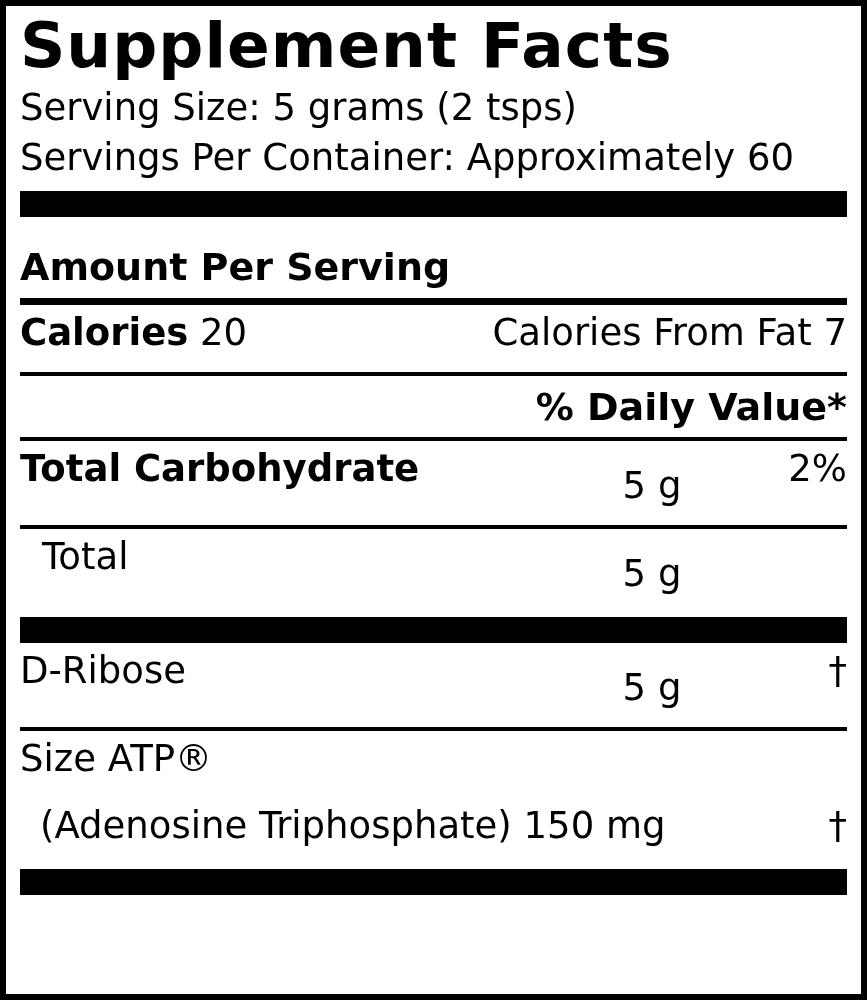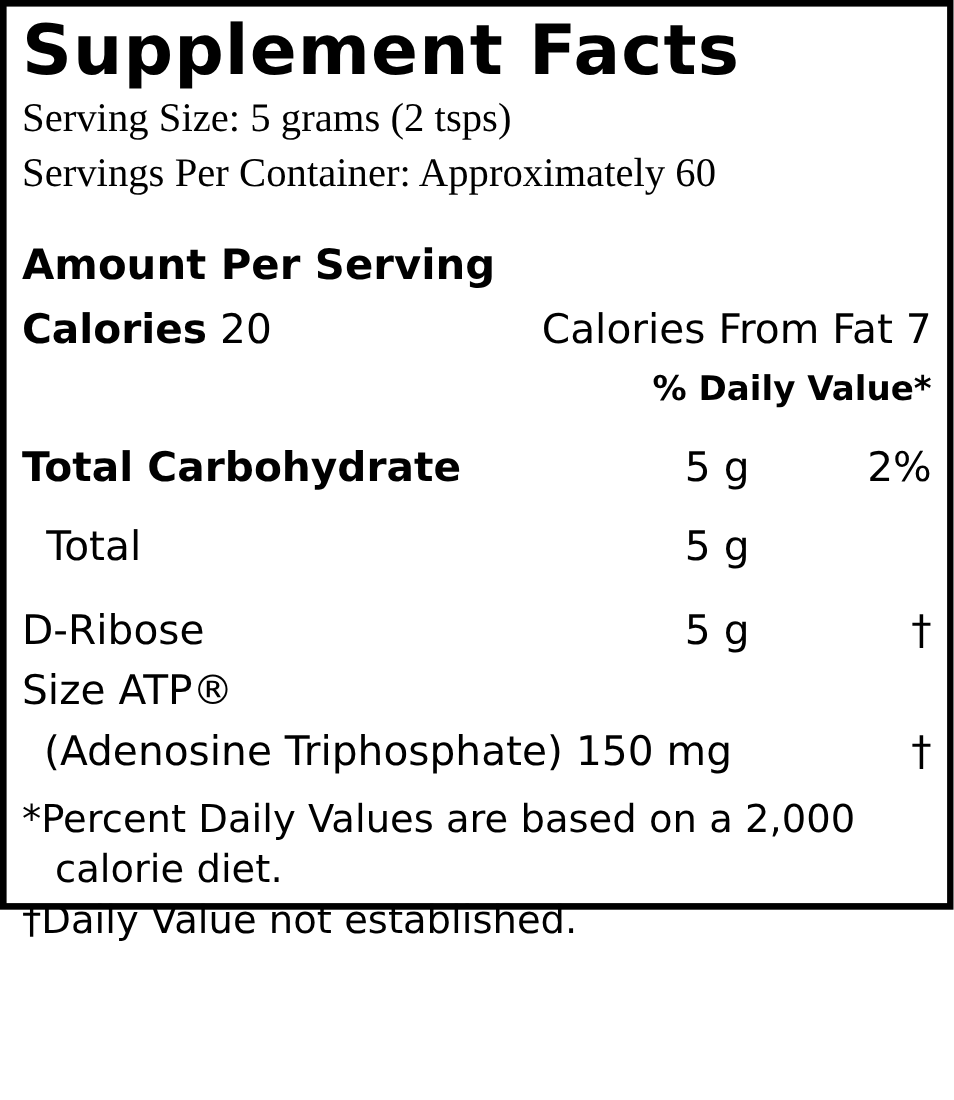--- a/index.html
+++ b/index.html
@@ -11,21 +11,21 @@
     width: 867px;
     height: 1000px;
     font-family: "DejaVu Sans", sans-serif;
     color: #000000;
     -webkit-font-smoothing: antialiased;
   }
 
   .panel {
     box-sizing: border-box;
     width: 867px;
-    height: 827px;
+    height: 1000px;
     border: 6px solid #000000;
     padding: 0 14px;
     background: #ffffff;
     display: flex;
     flex-direction: column;
   }
 
   .title {
     font-size: 63px;
     font-weight: 700;
@@ -34,45 +34,44 @@
     margin-top: 8px;
     margin-bottom: 6px;
     white-space: nowrap;
   }
 
   .serving-line {
     font-size: 37px;
     line-height: 1.35;
     font-weight: 400;
     white-space: nowrap;
-    font-family: Liberation Serif, serif;
   }
 
   .rule-thick {
     height: 26px;
     background: #000000;
     margin-top: 8px;
   }
   .rule-thick.tight { margin-top: 4px; }
 
   .rule-med {
     height: 7px;
     background: #000000;
   }
   .rule-thin {
     height: 4px;
     background: #000000;
   }
 
   .row {
     display: flex;
-    align-items: flex-end;
+    align-items: flex-start;
     font-size: 37px;
     line-height: 1.0;
-    padding: 9px 0 9px 0;
+    padding: 9px 0 21px 0;
   }
   .row .left {
     flex: 1 1 auto;
     white-space: nowrap;
   }
   .row .amount {
     width: 150px;
     text-align: center;
     white-space: nowrap;
     margin-top: 17px;
@@ -85,21 +84,21 @@
 
   .bold { font-weight: 700; }
 
   .amount-per-serving {
     font-size: 38px;
     font-weight: 700;
     padding: 28px 0 9px 0;
   }
 
   .dv-header {
-    font-size: 31px;
+    font-size: 38px;
     font-weight: 700;
     text-align: right;
     padding: 9px 0 8px 0;
   }
 
   .indent { padding-left: 22px; }
   .indent2 { padding-left: 20px; }
 
   .footnotes {
     font-size: 35px;
@@ -168,21 +167,16 @@
     <div class="dv"></div>
   </div>
 
   <div class="row">
     <div class="left indent2">(Adenosine Triphosphate) 150 mg</div>
     <div class="dv">†</div>
   </div>
 
   <div class="rule-thick tight"></div>
 
-  <div class="footnotes">
-    <div>*Percent Daily Values are based on a 2,000</div>
-    <div class="fn-indent">calorie diet.</div>
-    <div>†Daily Value not established.</div>
-  </div>
 
   <div class="spacer"></div>
 
 </div>
 
 </body></html>

